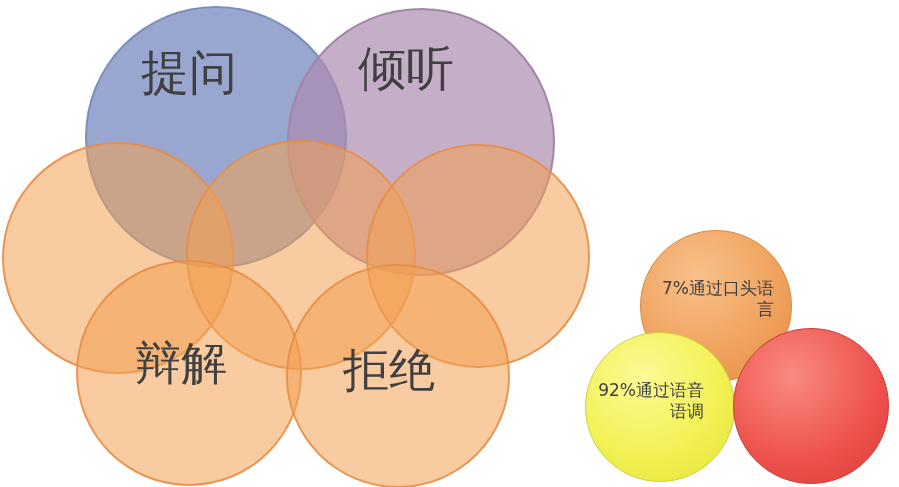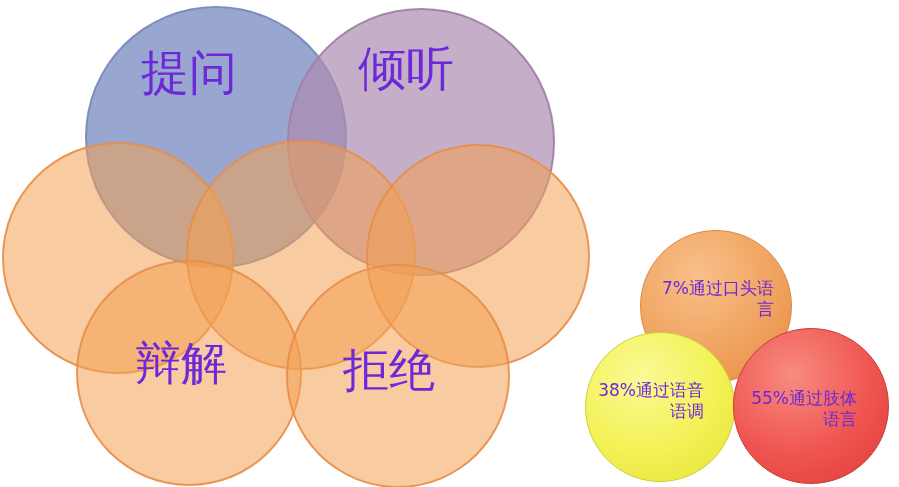--- a/index.html
+++ b/index.html
@@ -68,21 +68,21 @@
     border: 1px solid #cfcf3a;
   }
   .c-body {
     left: 733px; top: 328px; width: 156px; height: 156px;
     background: radial-gradient(circle at 38% 30%, #f88b80 0%, #ef5550 55%, #dd3a36 100%);
     border: 1px solid #c73a36;
   }
   
   .lbl {
     position: absolute;
-    color: #6d28d9;
+    color: #404040;
     white-space: nowrap;
     z-index: 20;
     line-height: 1.1;
   }
   .lbl-big { font-size: 46px; }
   .lbl-ask     { left: 141px; top: 46px;  font-size: 48px; }
   .lbl-listen  { left: 358px; top: 46px;  font-size: 48px; font-family: Liberation Mono, monospace; }
   .lbl-answer  { left: 40px;  top: 212px; }
   .lbl-state   { left: 243px; top: 212px; }
   .lbl-confirm { left: 428px; top: 212px; }
@@ -114,16 +114,15 @@
   <div class="lbl lbl-big lbl-ask">提问</div>
   <div class="lbl lbl-big lbl-listen">倾听</div>
   <div class="lbl lbl-big lbl-justify">辩解</div>
   <div class="lbl lbl-big lbl-refuse">拒绝</div>
 
   <div class="circle c-verbal"></div>
   <div class="circle c-tone"></div>
   <div class="circle c-body"></div>
 
   <div class="lbl lbl-small lbl-verbal">7%通过口头语言</div>
-  <div class="lbl lbl-small lbl-tone">38%通过语音语调</div>
-  <div class="lbl lbl-small lbl-body">55%通过肢体语言</div>
+  <div class="lbl lbl-small lbl-tone">92%通过语音语调</div>
 
 </div>
 
 </body></html>

